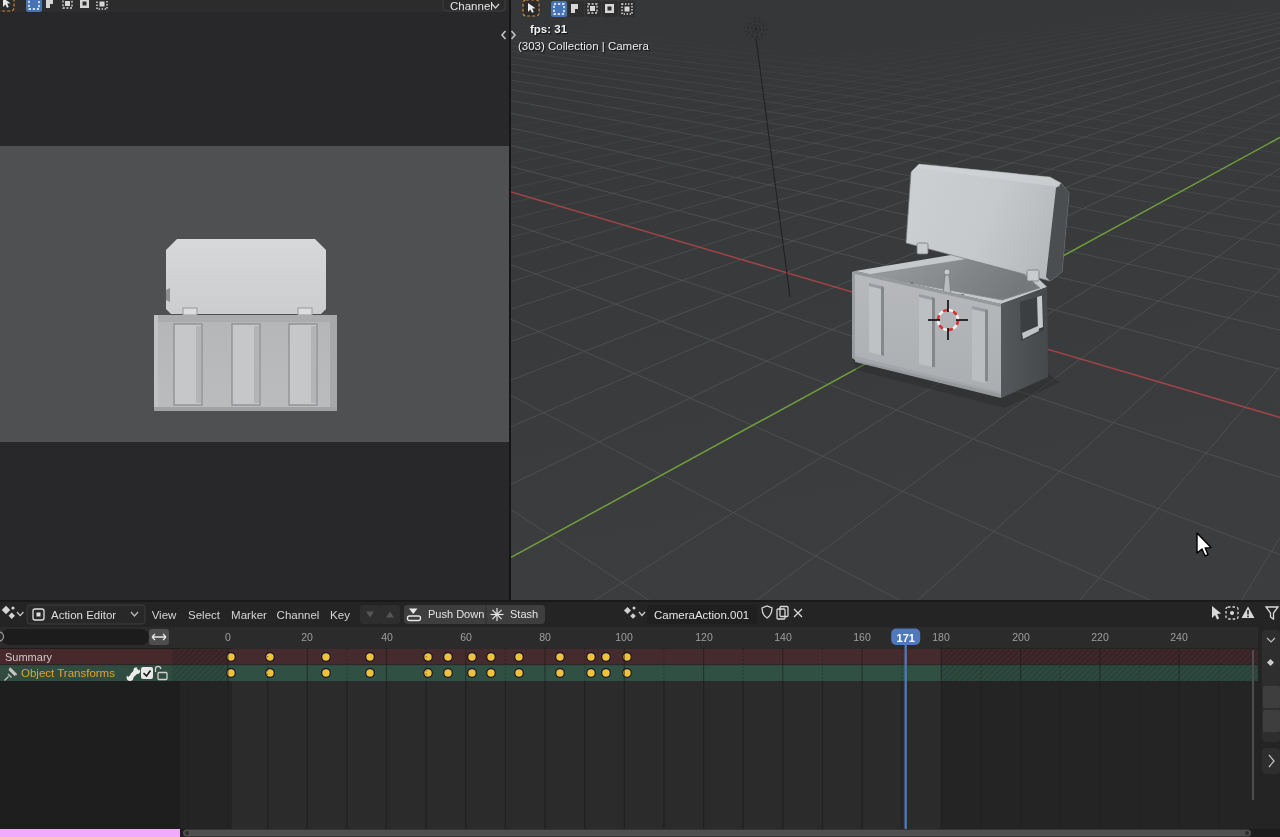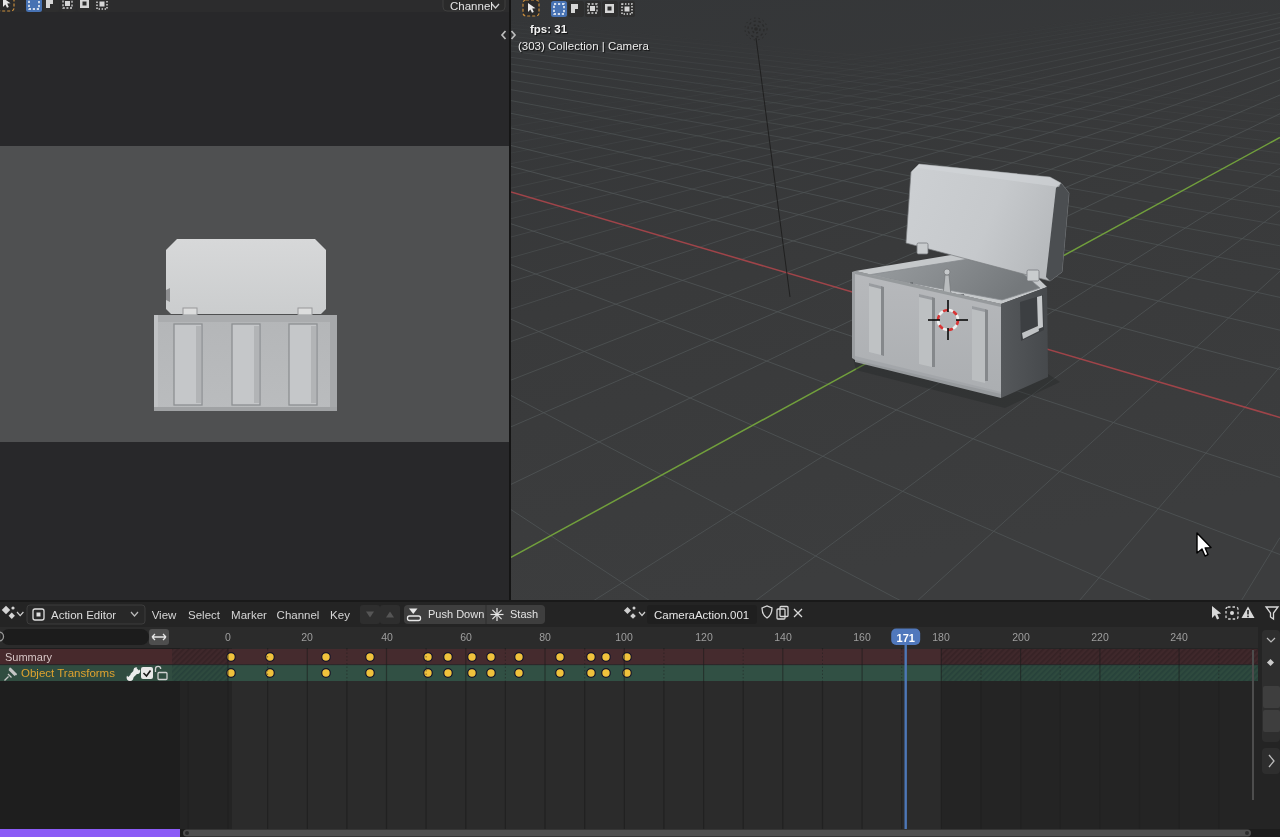--- a/index.html
+++ b/index.html
@@ -255,21 +255,21 @@
           <rect x="619" y="-4" width="16" height="16" rx="2.5" fill="#2e2e2e"></rect>
           <rect x="622" y="-1" width="10" height="10" fill="none" stroke="#d6d6d6" stroke-width="1.5" stroke-dasharray="1.4 1.6"></rect>
           <rect x="624.5" y="1.5" width="5" height="5" fill="#d6d6d6"></rect>
         </g>
 </svg>
     <div class="abs sh" style="left:19px;top:23px;color:#f2f2f2;font-size:11.5px;font-weight:bold;">fps: 31</div>
     <div class="abs sh" style="left:7px;top:40px;color:#ededed;font-size:11.5px;">(303) Collection | Camera</div>
   </div>
   <div class="abs" style="left:0;top:600px;width:1280px;height:2px;background:#191919;z-index:5;"></div>
 
-  <div class="abs" style="left:0;top:602px;width:1204px;height:235px;background:#8b5cf6;">
+  <div class="abs" style="left:0;top:602px;width:1204px;height:235px;background:#f0abfc;">
     <svg class="abs" style="left:0;top:-602px;width:1280px;height:837px" width="1280" height="837" viewBox="0 0 1280 837">
 <defs>
  <pattern id="hatchR" width="4" height="4" patternUnits="userSpaceOnUse" patternTransform="rotate(45)">
    <rect width="4" height="4" fill="#3f282b"></rect>
             <rect width="1.7" height="4" fill="#362225"></rect>
  </pattern>
  <pattern id="hatchG" width="4" height="4" patternUnits="userSpaceOnUse" patternTransform="rotate(45)">
    <rect width="4" height="4" fill="#2e4a3e"></rect>
             <rect width="1.7" height="4" fill="#27413a"></rect>
  </pattern>

